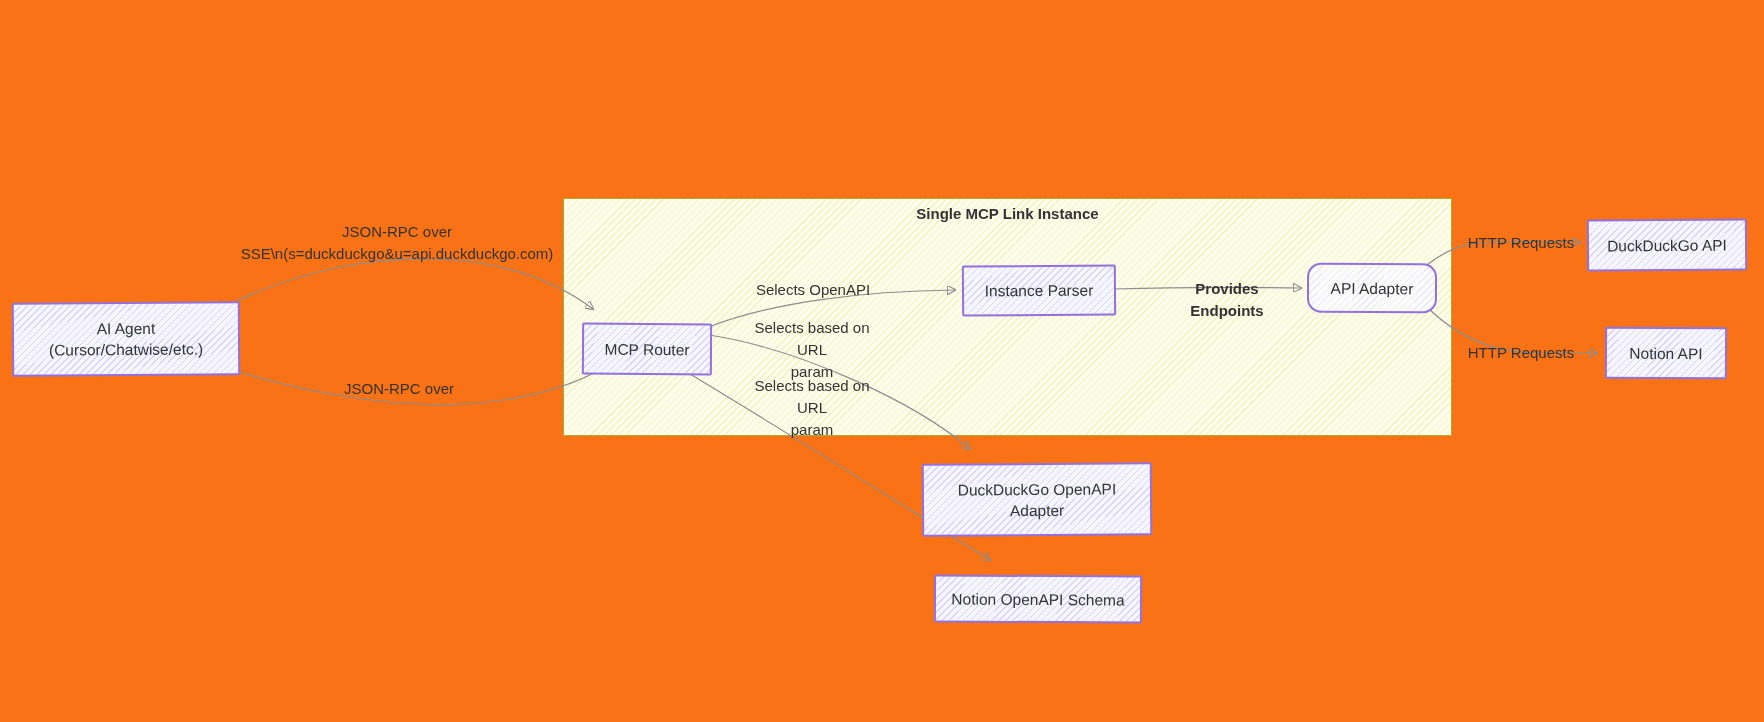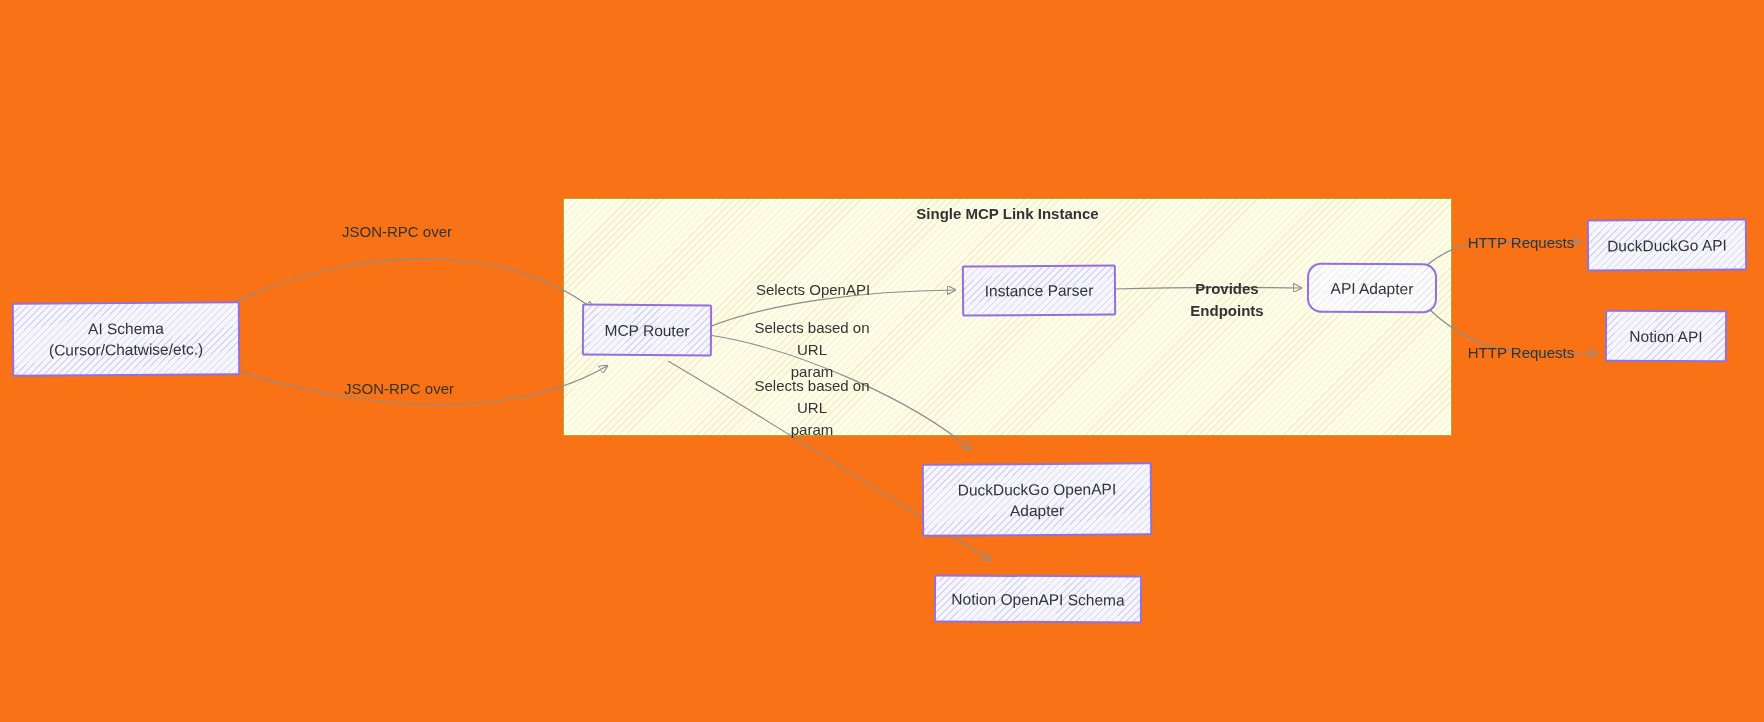--- a/index.html
+++ b/index.html
@@ -69,55 +69,56 @@
     <path d="M 236,371 C 320,397 410,409 478,403 C 535,398 578,383 607,366" marker-end="url(#arrow)"></path>
     <path d="M 709,327 C 770,303 860,291 955,290" marker-end="url(#arrow)"></path>
     <path d="M 1114,289 C 1180,287 1240,287 1301,288" marker-end="url(#arrow)"></path>
     <path d="M 1427,265 C 1447,249 1465,243 1492,242 C 1520,241 1552,242 1580,242" marker-end="url(#arrow)"></path>
     <path d="M 1429,309 C 1452,331 1478,346 1512,351 C 1540,355 1572,353 1597,353" marker-end="url(#arrow)"></path>
     <path d="M 709,335 C 800,349 915,402 970,449" marker-end="url(#arrow)"></path>
     <path d="M 668,361 C 755,412 915,513 990,560" marker-end="url(#arrow)"></path>
   </svg>
 
   <div class="node tilt-a" style="left:12px;top:302px;width:224px;height:70px;">
-    <div>AI Schema</div>
+    <div>AI Agent</div>
     <div>(Cursor/Chatwise/etc.)</div>
   </div>
 
-  <div class="node tilt-b" style="left:582px;top:304px;width:126px;height:48px;">
+  <div class="node tilt-b" style="left:582px;top:323px;width:126px;height:48px;">
     <div>MCP Router</div>
   </div>
 
   <div class="node tilt-a" style="left:962px;top:265px;width:150px;height:47px;">
     <div>Instance Parser</div>
   </div>
 
   <div class="node light tilt-b" style="left:1307px;top:263px;width:126px;height:46px;border-radius:14px;">
     <div>API Adapter</div>
   </div>
 
   <div class="node tilt-a" style="left:1587px;top:219px;width:156px;height:48px;">
     <div>DuckDuckGo API</div>
   </div>
 
-  <div class="node tilt-b" style="left:1605px;top:310px;width:118px;height:48px;text-align:right;">
+  <div class="node tilt-b" style="left:1605px;top:327px;width:118px;height:48px;text-align:right;">
     <div>Notion API</div>
   </div>
 
   <div class="node tilt-a" style="left:922px;top:463px;width:226px;height:69px;">
     <div>DuckDuckGo OpenAPI</div>
     <div>Adapter</div>
   </div>
 
   <div class="node tilt-b" style="left:934px;top:575px;width:204px;height:44px;">
     <div>Notion OpenAPI Schema</div>
   </div>
 
   <div class="elabel" style="left:227px;top:221px;width:340px;">
     <div>JSON-RPC over</div>
+    <div>SSE\n(s=duckduckgo&amp;u=api.duckduckgo.com)</div>
   </div>
 
   <div class="elabel" style="left:229px;top:378px;width:340px;">
     <div>JSON-RPC over</div>
   </div>
 
   <div class="elabel" style="left:746px;top:279px;width:134px;">
     <div>Selects OpenAPI</div>
   </div>
 

